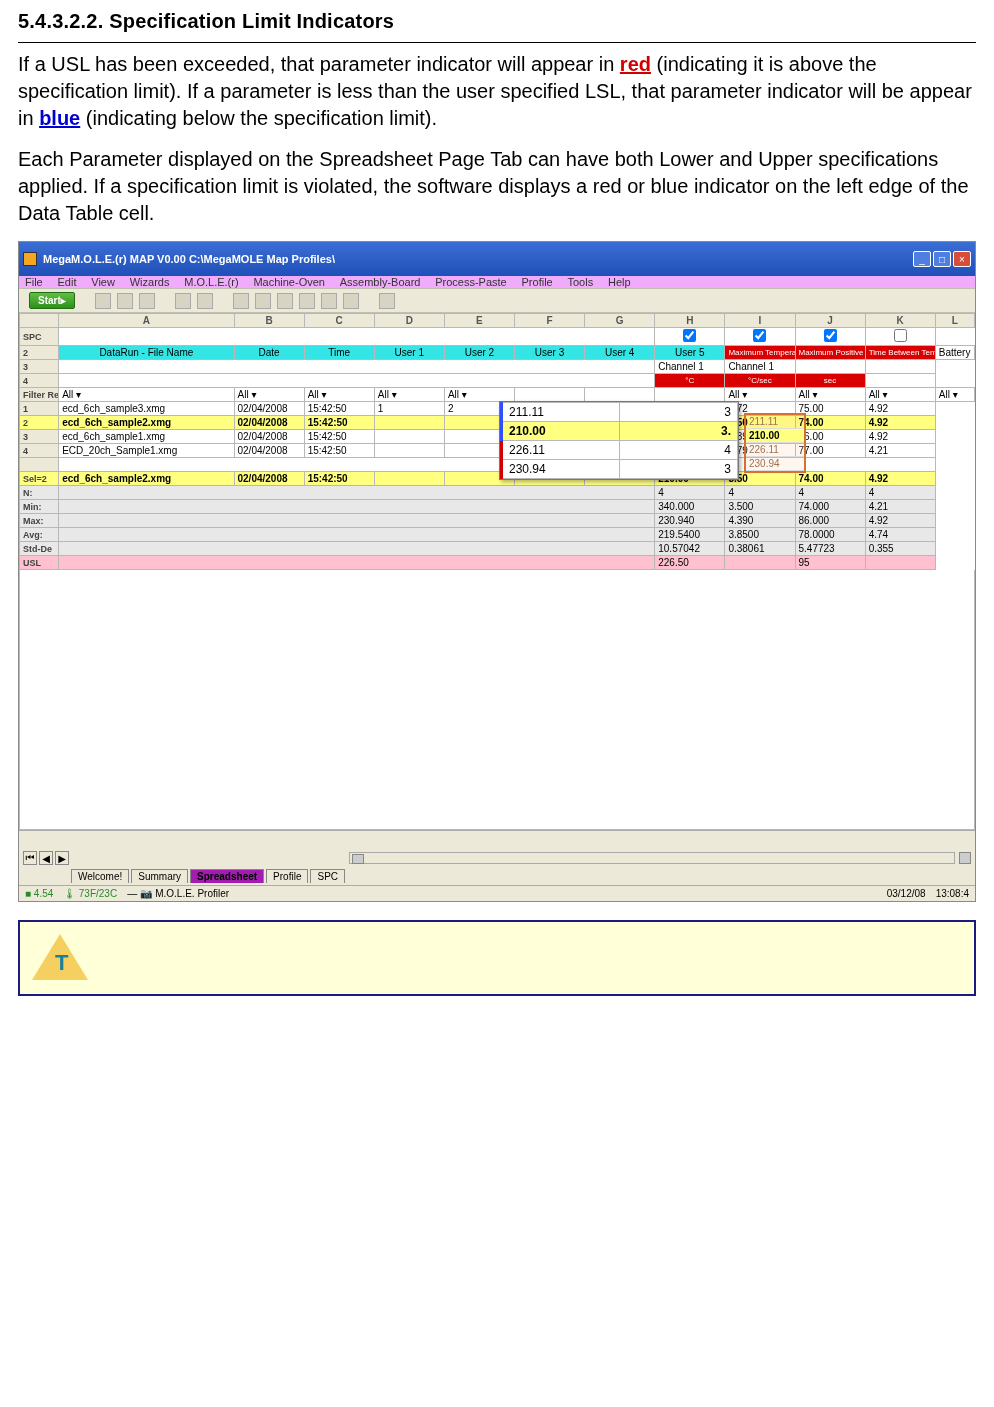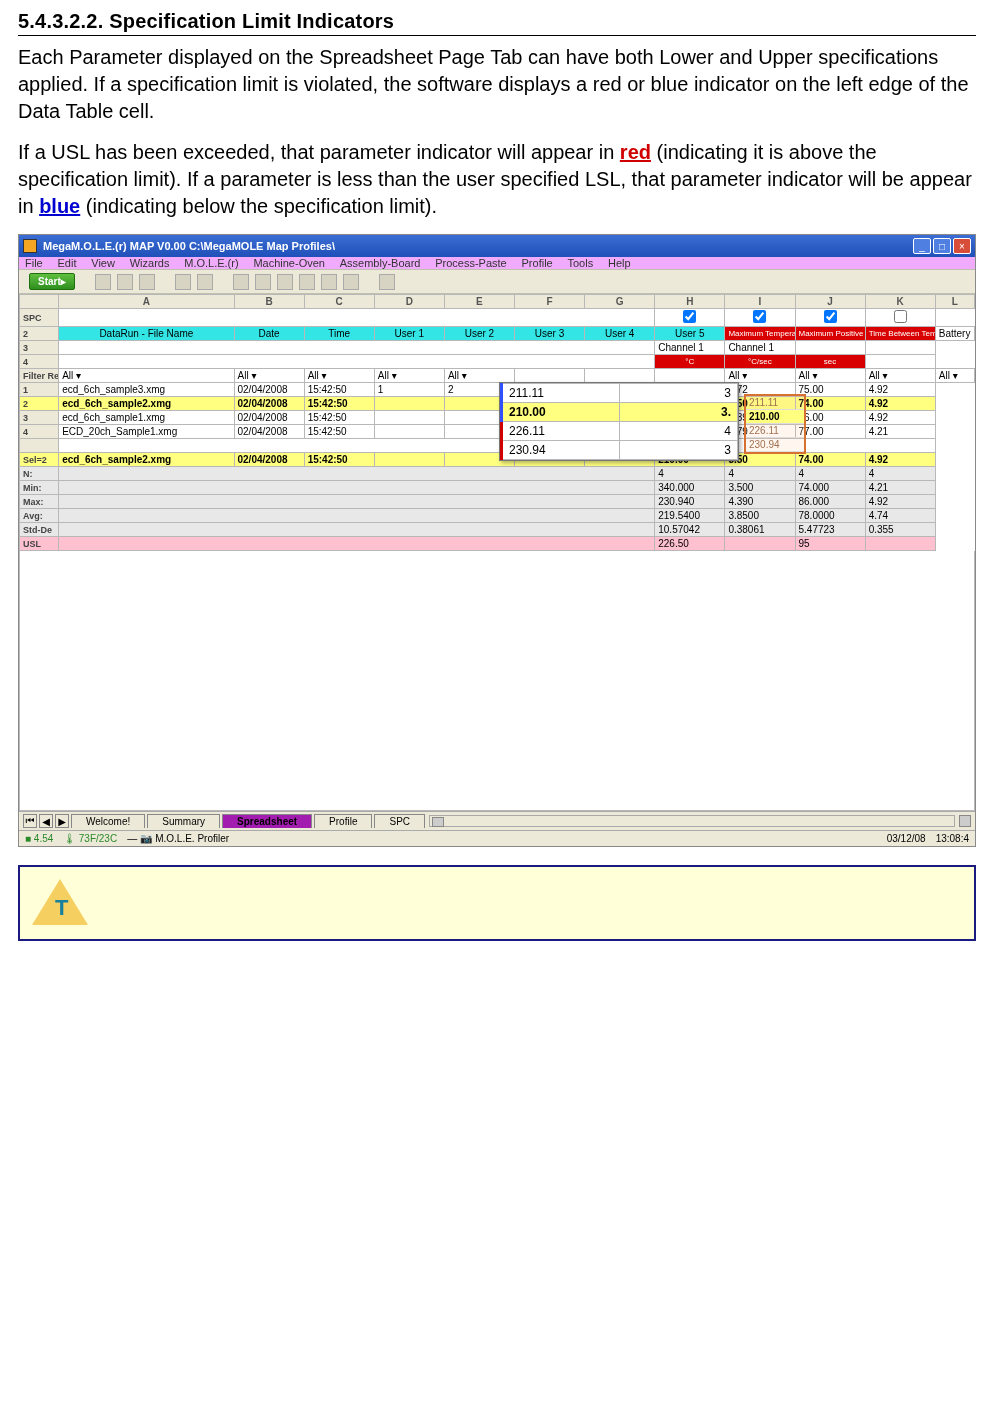--- a/index.html
+++ b/index.html
@@ -1,25 +1,25 @@
 <!DOCTYPE html>
 <html><head>
 <meta charset="utf-8">
 <style>
   * { box-sizing: border-box; margin: 0; padding: 0; }
   body { font-family: Arial, sans-serif; background: #fff; width: 994px; margin: 0 auto; color: #000; }
   .page { padding: 10px 18px; }
-  .section-title { font-weight: bold; font-size: 20px; border-bottom: 1.5px solid #000; padding-bottom: 2px; margin-bottom: 8px; letter-spacing: 0.2px;}
+  .section-title { font-weight: bold; font-size: 20px; border-bottom: 1.5px solid #000; padding-bottom: 9px; margin-bottom: 8px; letter-spacing: 0.2px;}
   .body-text { font-size: 20px; line-height: 1.35; margin-bottom: 14px; }
   .red { color: #d00000; font-weight: bold; text-decoration: underline; }
   .blue { color: #0000d0; font-weight: bold; text-decoration: underline; }
 
   
   .app-window { border: 1px solid #8a8a8a; margin-top: 4px; margin-bottom: 18px; background: #ece9d8; font-size: 10px; }
-  .titlebar { background: linear-gradient(#3b6ed5,#1f4fb8); color: #fff; display: flex; align-items: center; justify-content: space-between; padding: 2px 4px; height: 22px;}
+  .titlebar { background: linear-gradient(#3b6ed5,#1f4fb8); color: #fff; display: flex; align-items: center; justify-content: space-between; padding: 2px 4px; height: 34px;}
   .titlebar-left { display: flex; align-items: center; gap: 6px; }
   .title-icon { width: 14px; height: 14px; background: #f5a623; border: 1px solid #333; }
   .titlebar-title { font-size: 11px; font-weight: bold; }
   .winbtns { display: flex; gap: 2px; }
   .winbtn { width: 18px; height: 16px; background: #4f7fe0; border: 1px solid #fff; color: #fff; font-size: 10px; display: flex; align-items: center; justify-content: center; border-radius: 2px;}
   .winbtn.close { background: #d84d3a; }
 
   .menubar { background: #f0abfc; padding: 0 6px; border-bottom: 1px solid #c0c0b0; }
   .menubar span { margin-right: 12px; font-size: 11px; color: #333; }
 
@@ -55,21 +55,21 @@
   .popup .p-red { border-left: 3px solid #d00000; }
   .popup .p-blue { border-left: 3px solid #3050ff; }
   .popup .p-sel td { background: #ffff80; font-weight: bold; }
   .popup-right { position: absolute; top: 0px; left: 725px; border: 2px solid #d87030; width: 62px; z-index:4; background:rgba(255,200,150,0.15);}
   .popup-right div { font-size: 10px; padding: 1px 3px; border-bottom: 1px solid #ddd; color:#a07050;}
   .popup-right .rsel { background: #ffff80; font-weight: bold; color:#000;}
 
   .tabs-row { display: flex; align-items: center; background: #ece9d8; padding: 2px 4px; border-top: 1px solid #aaa; font-size: 10px;}
   .tabs-row .arrows { display:flex; gap:2px;}
   .tabs-row .arrow { width: 14px; height: 14px; border: 1px solid #888; background:#ece9d8; display:flex; align-items:center; justify-content:center;}
-  .tab { padding: 1px 14px; background:#ece9d8; border:1px solid #888; border-bottom:none; margin-left:2px; border-radius: 0 0 0 0;}
+  .tab { padding: 1px 6px; background:#ece9d8; border:1px solid #888; border-bottom:none; margin-left:2px; border-radius: 0 0 0 0; margin-top: 36px;}
   .tab.active { background:#a21caf; font-weight: bold; border-top: 1px solid #888;}
   .hscroll { flex: 1 1 auto; height: 12px; background: #ece9d8; margin: 0 4px; border: 1px solid #aaa; position: relative;}
   .hscroll::before { content:''; position:absolute; left:2px; top:1px; width:10px; height:8px; background:#ccc; border:1px solid #888;}
   .hscroll-btn { width:12px; height:12px; background:#ccc; border:1px solid #888;}
 
   .statusbar { display: flex; justify-content: space-between; align-items: center; padding: 2px 6px; background:#ece9d8; border-top:1px solid #aaa; font-size: 10px;}
   .statusbar .sleft { display:flex; gap: 10px; align-items: center;}
   .statusbar .sright { display:flex; gap: 10px; }
 
   
@@ -83,25 +83,25 @@
 </head>
 <body>
 
 <div class="page">
 
   <div class="section-title">
     <span>5.4.3.2.2.</span>
     <span>Specification Limit Indicators</span>
   </div>
 
-  <p class="body-text">Each Parameter displayed on the Spreadsheet Page Tab can have both Lower and Upper specifications applied. If a specification limit is violated, the software displays a red or blue indicator on the left edge of the Data Table cell.</p>
-
   <p class="body-text">
     <span>If a USL has been exceeded, that parameter indicator will appear in </span><span class="red">red</span><span> (indicating it is above the specification limit). If a parameter is less than the user specified LSL, that parameter indicator will be appear in </span><span class="blue">blue</span><span> (indicating below the specification limit).</span>
   </p>
+
+  <p class="body-text">Each Parameter displayed on the Spreadsheet Page Tab can have both Lower and Upper specifications applied. If a specification limit is violated, the software displays a red or blue indicator on the left edge of the Data Table cell.</p>
 
   <div class="app-window">
     <div class="titlebar">
       <div class="titlebar-left">
         <div class="title-icon"></div>
         <span class="titlebar-title">MegaM.O.L.E.(r) MAP V0.00    C:\MegaMOLE Map Profiles\</span>
       </div>
       <div class="winbtns">
         <div class="winbtn">_</div>
         <div class="winbtn">□</div>

